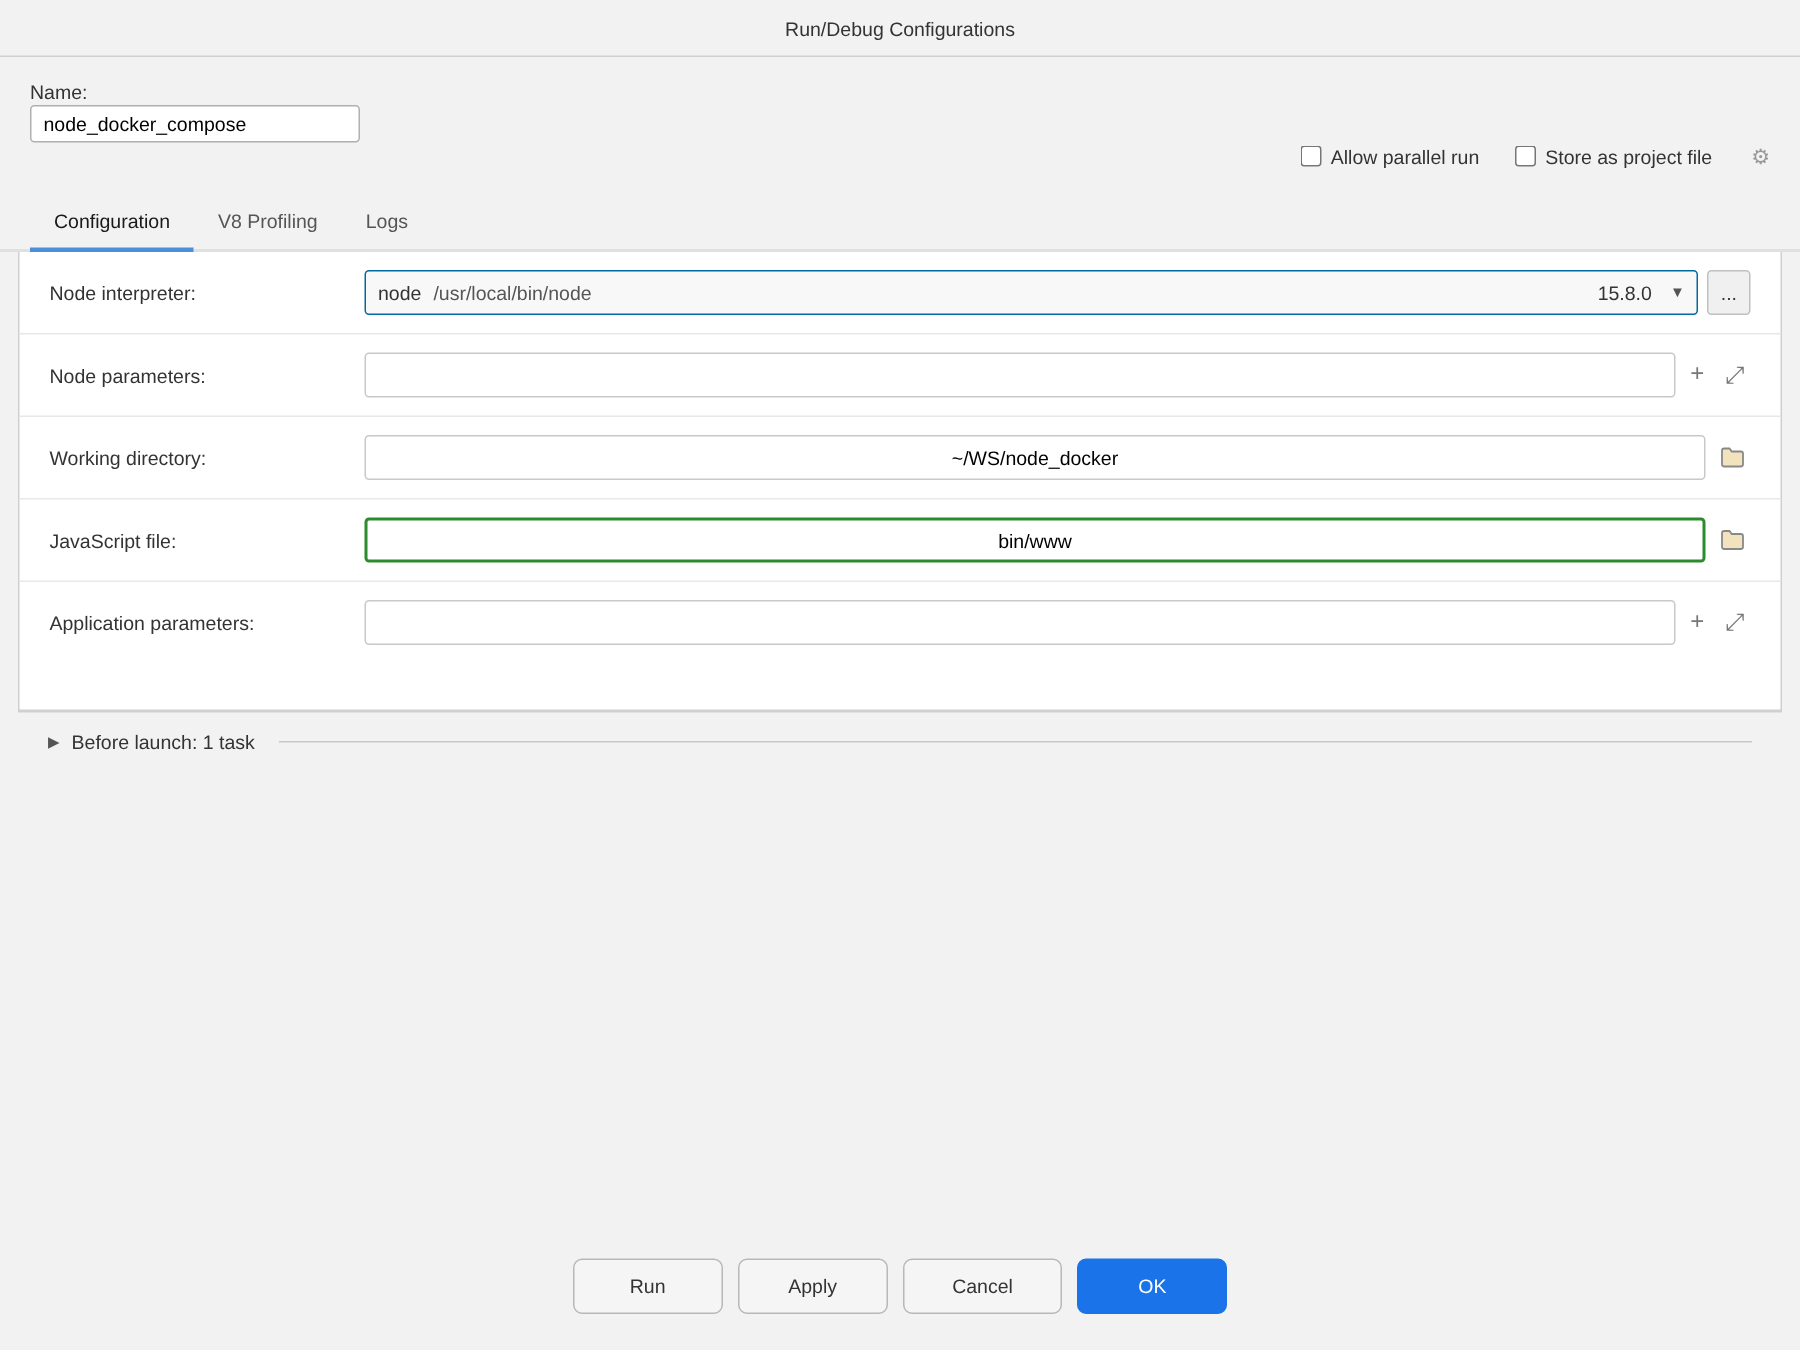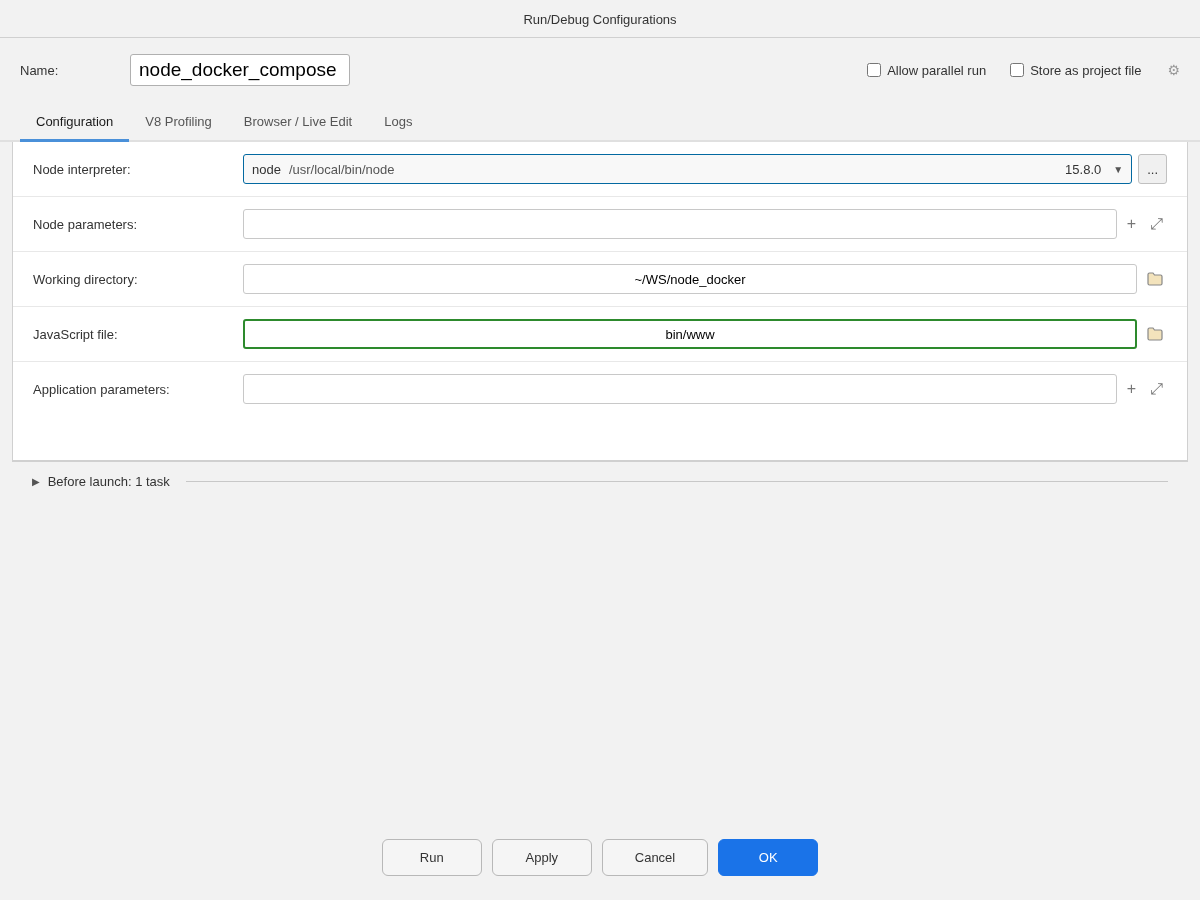--- a/index.html
+++ b/index.html
@@ -27,42 +27,41 @@
       text-align: center;
       font-size: 13px;
       color: #333;
       padding: 12px 0 10px 0;
       font-weight: 400;
       border-bottom: 1px solid #d0d0d0;
     }
 
     .name-row {
       display: flex;
-      align-items: center;
       padding: 16px 20px 12px 20px;
-      gap: 12px;
-      background: #f2f2f2;
+      gap: 1px;
+      background: #f2f2f2;
+      flex-direction: column;
     }
 
     .name-label {
       font-size: 13px;
       color: #333;
       white-space: nowrap;
       min-width: 50px;
     }
 
     .name-input {
       border: 1px solid #b0b0b0;
       border-radius: 3px;
       padding: 4px 8px;
-      font-size: 19px;
+      font-size: 13px;
       width: 220px;
       background: white;
       outline: none;
-      margin-left: 48px;
     }
 
     .checkboxes-row {
       display: flex;
       align-items: center;
       gap: 24px;
       margin-left: auto;
     }
 
     .checkbox-item {
@@ -317,21 +316,20 @@
         <span>Store as project file</span>
       </label>
       <span class="gear-icon">⚙</span>
     </div>
   </div>
 
   <div class="tabs-area">
     <div class="tabs-row">
       <div class="tab active">Configuration</div>
       <div class="tab">V8 Profiling</div>
-      <div class="tab">Browser / Live Edit</div>
       <div class="tab">Logs</div>
     </div>
   </div>
 
   <div class="config-panel">
     <div class="config-content">
 
       <div class="field-row">
         <span class="field-label">Node interpreter:</span>
         <div class="field-content">

